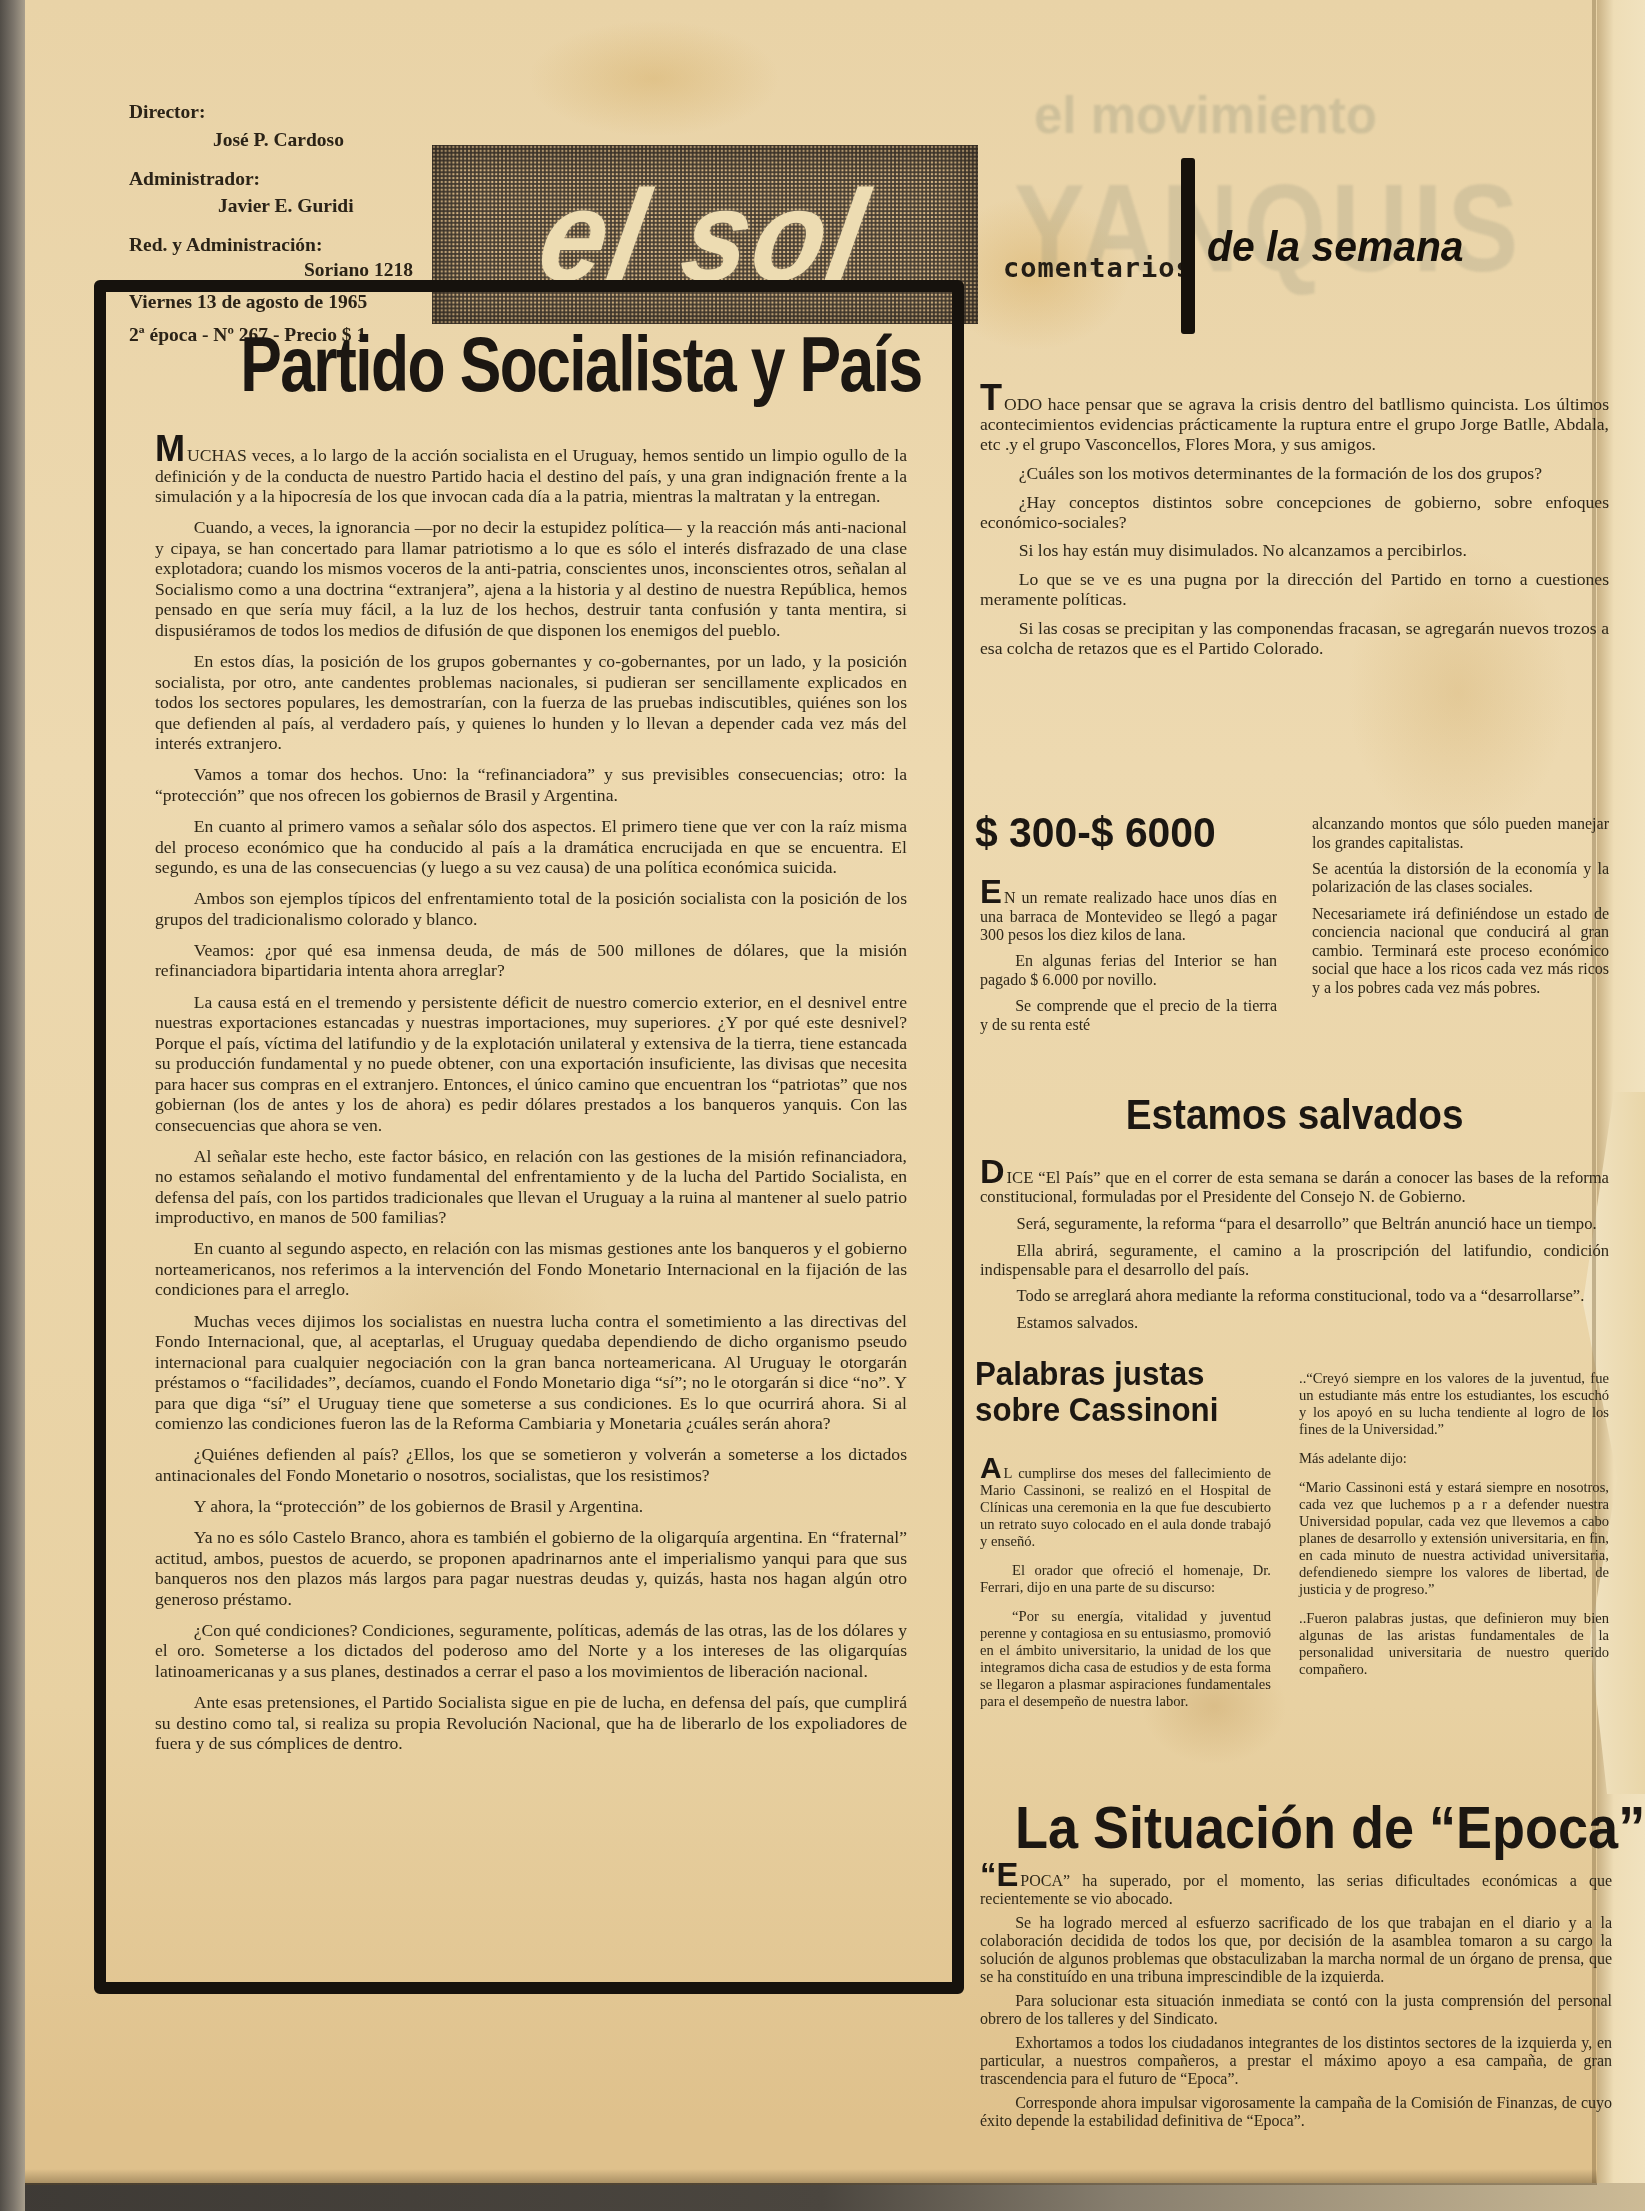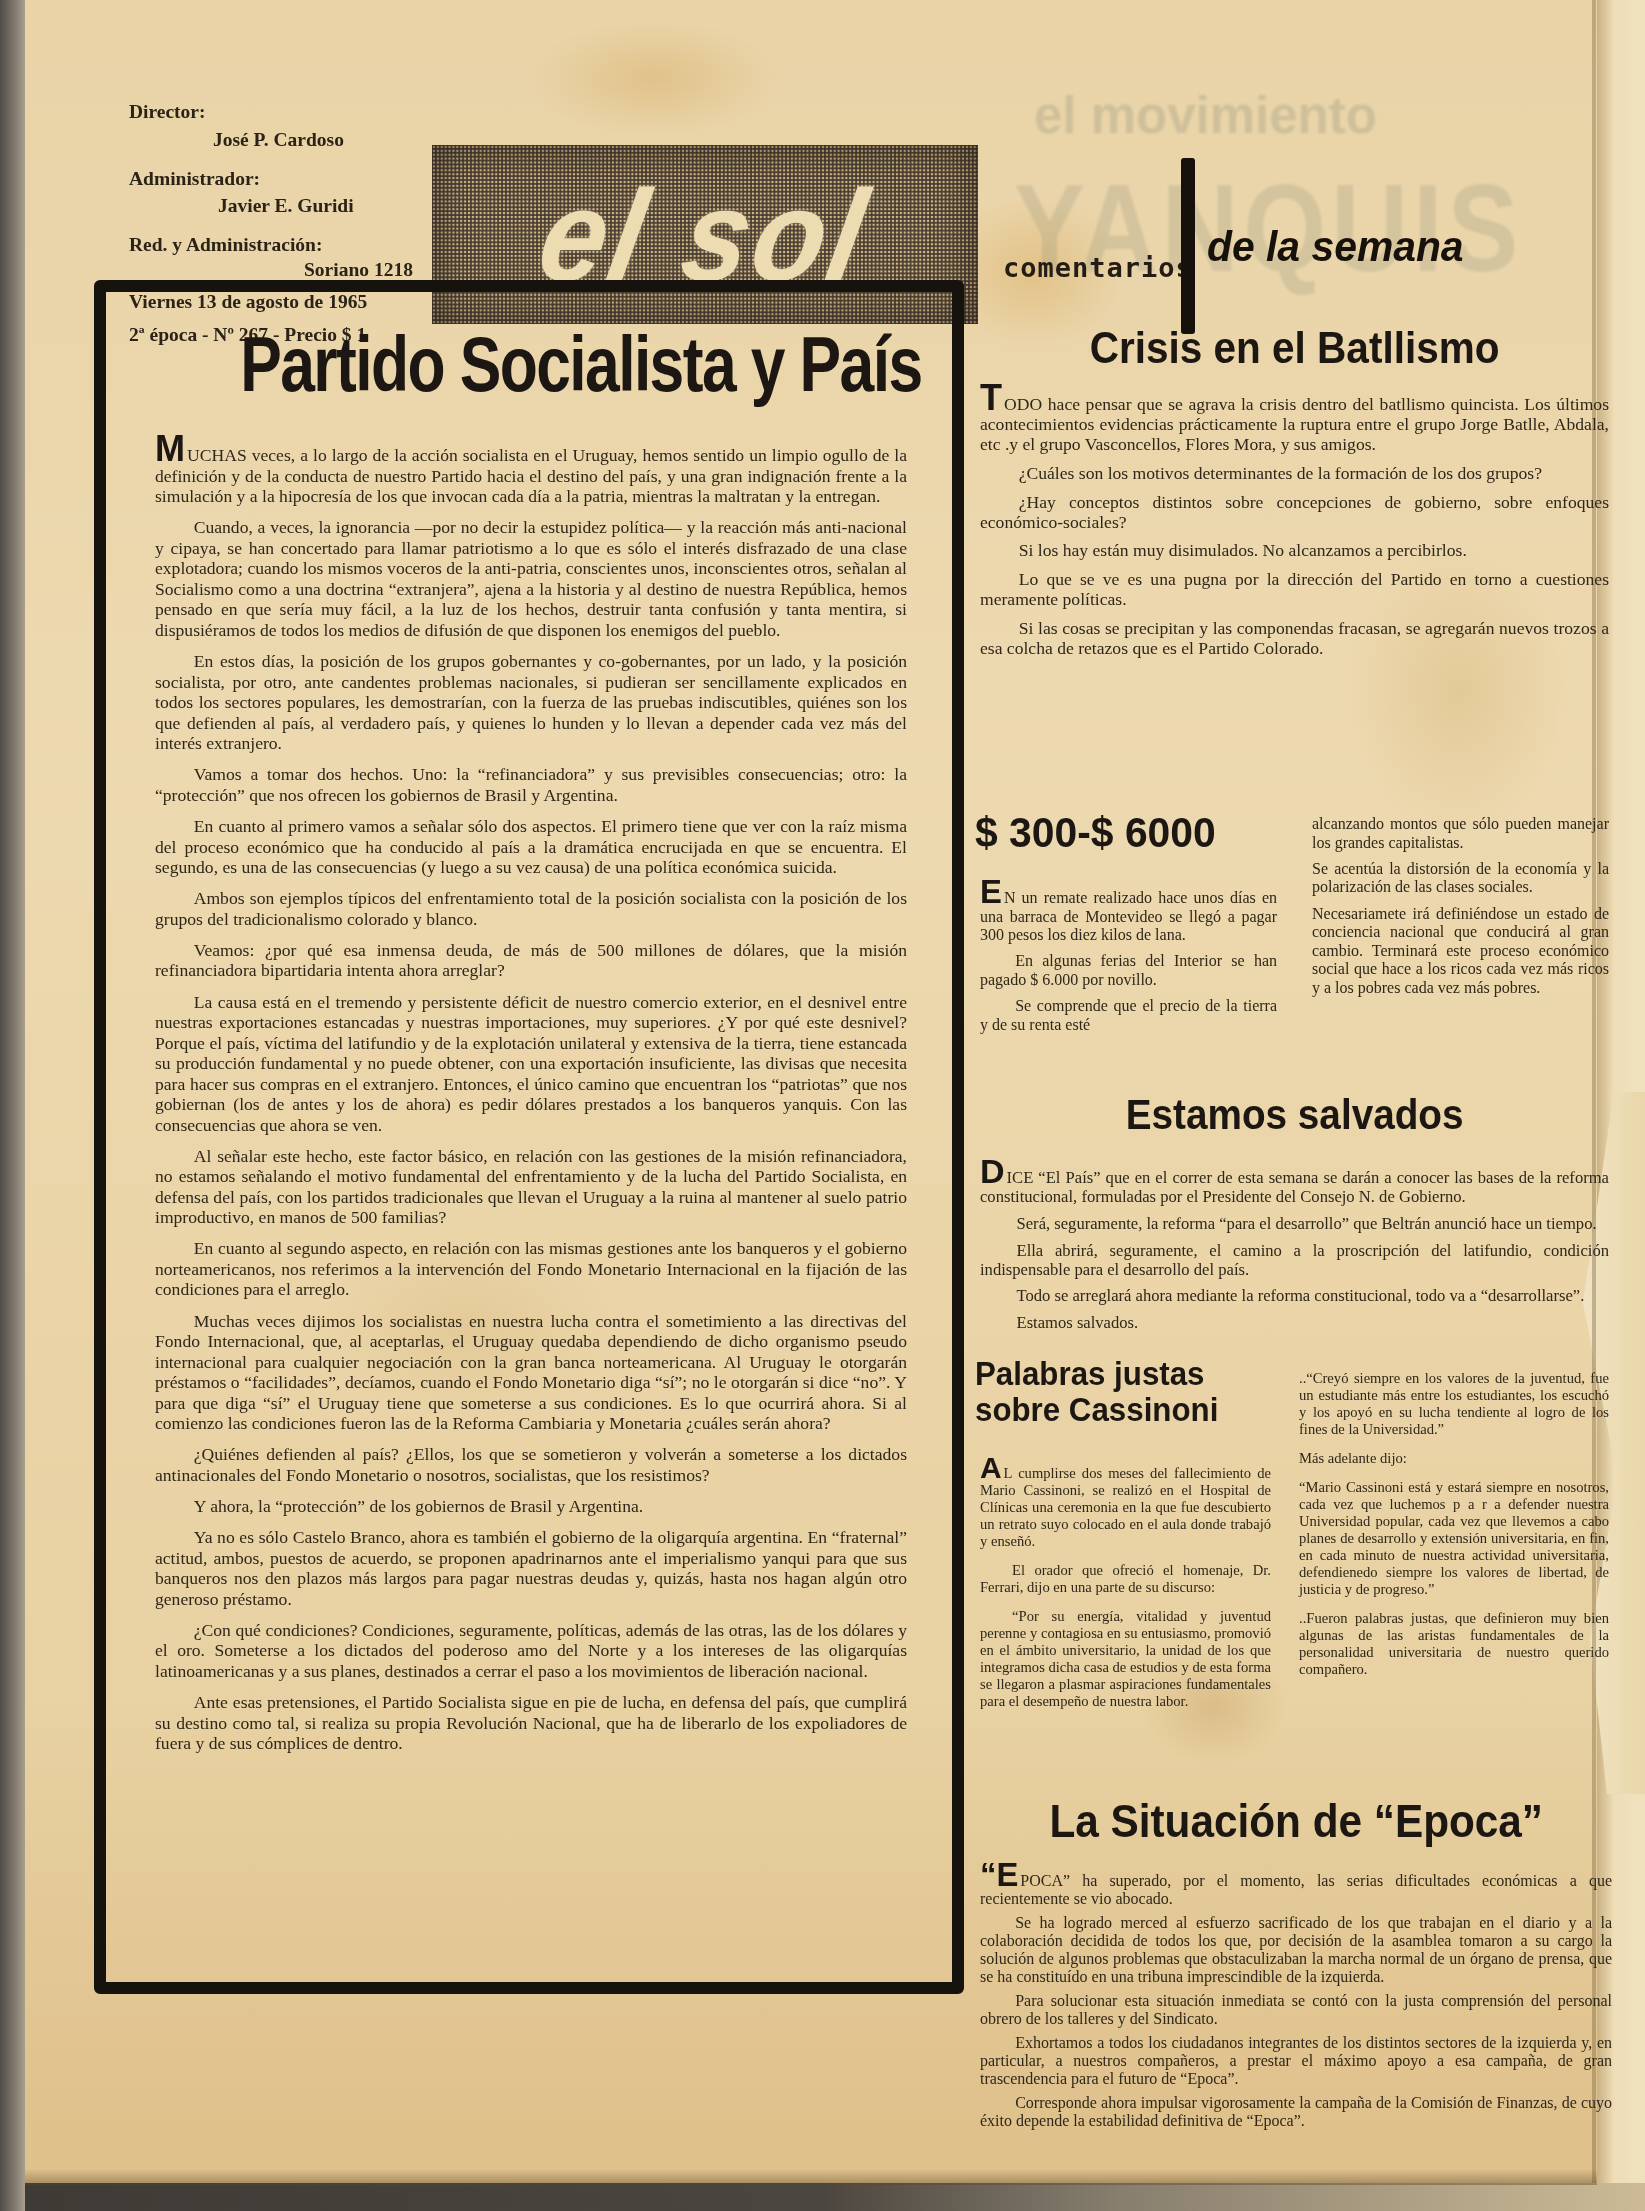--- a/index.html
+++ b/index.html
@@ -123,23 +123,20 @@
         <p>En cuanto al segundo aspecto, en relación con las mismas gestiones ante los banqueros y el gobierno norteamericanos, nos referimos a la intervención del Fondo Monetario Internacional en la fijación de las condiciones para el arreglo.</p>
         <p>Muchas veces dijimos los socialistas en nuestra lucha contra el sometimiento a las directivas del Fondo Internacional, que, al aceptarlas, el Uruguay quedaba dependiendo de dicho organismo pseudo internacional para cualquier negociación con la gran banca norteamericana. Al Uruguay le otorgarán préstamos o “facilidades”, decíamos, cuando el Fondo Monetario diga “sí”; no le otorgarán si dice “no”. Y para que diga “sí” el Uruguay tiene que someterse a sus condiciones. Es lo que ocurrirá ahora. Si al comienzo las condiciones fueron las de la Reforma Cambiaria y Monetaria ¿cuáles serán ahora?</p>
         <p>¿Quiénes defienden al país? ¿Ellos, los que se sometieron y volverán a someterse a los dictados antinacionales del Fondo Monetario o nosotros, socialistas, que los resistimos?</p>
         <p>Y ahora, la “protección” de los gobiernos de Brasil y Argentina.</p>
         <p>Ya no es sólo Castelo Branco, ahora es también el gobierno de la oligarquía argentina. En “fraternal” actitud, ambos, puestos de acuerdo, se proponen apadrinarnos ante el imperialismo yanqui para que sus banqueros nos den plazos más largos para pagar nuestras deudas y, quizás, hasta nos hagan algún otro generoso préstamo.</p>
         <p>¿Con qué condiciones? Condiciones, seguramente, políticas, además de las otras, las de los dólares y el oro. Someterse a los dictados del poderoso amo del Norte y a los intereses de las oligarquías latinoamericanas y a sus planes, destinados a cerrar el paso a los movimientos de liberación nacional.</p>
         <p>Ante esas pretensiones, el Partido Socialista sigue en pie de lucha, en defensa del país, que cumplirá su destino como tal, si realiza su propia Revolución Nacional, que ha de liberarlo de los expoliadores de fuera y de sus cómplices de dentro.</p>
       </div>
   </div>
 
-  <div class="rc-head" style="left:980px;top:322px;width:629px;font-size:45px;">
-    <span>Crisis en el Batllismo</span>
-  </div>
   <div class="col crisis-col dc" style="left:980px;top:384px;width:629px;">
       <p>TODO hace pensar que se agrava la crisis dentro del batllismo quincista. Los últimos acontecimientos evidencias prácticamente la ruptura entre el grupo Jorge Batlle, Abdala, etc .y el grupo Vasconcellos, Flores Mora, y sus amigos.</p>
       <p>¿Cuáles son los motivos determinantes de la formación de los dos grupos?</p>
       <p>¿Hay conceptos distintos sobre concepciones de gobierno, sobre enfoques económico-sociales?</p>
       <p>Si los hay están muy disimulados. No alcanzamos a percibirlos.</p>
       <p>Lo que se ve es una pugna por la dirección del Partido en torno a cuestiones meramente políticas.</p>
       <p>Si las cosas se precipitan y las componendas fracasan, se agregarán nuevos trozos a esa colcha de retazos que es el Partido Colorado.</p>
     </div>
 
   <div class="rc-head" style="left:975px;top:808px;width:322px;font-size:43px;text-align:left;">
@@ -176,21 +173,21 @@
       <p>El orador que ofreció el homenaje, Dr. Ferrari, dijo en una parte de su discurso:</p>
       <p>“Por su energía, vitalidad y juventud perenne y contagiosa en su entusiasmo, promovió en el ámbito universitario, la unidad de los que integramos dicha casa de estudios y de esta forma se llegaron a plasmar aspiraciones fundamentales para el desempeño de nuestra labor.</p>
     </div>
   <div class="col cass-col" style="left:1299px;top:1358px;width:310px;">
       <p>..“Creyó siempre en los valores de la juventud, fue un estudiante más entre los estudiantes, los escuchó y los apoyó en su lucha tendiente al logro de los fines de la Universidad.”</p>
       <p>Más adelante dijo:</p>
       <p>“Mario Cassinoni está y estará siempre en nosotros, cada vez que luchemos p a r a defender nuestra Universidad popular, cada vez que llevemos a cabo planes de desarrollo y extensión universitaria, en fin, en cada minuto de nuestra actividad universitaria, defendienedo siempre los valores de libertad, de justicia y de progreso.”</p>
       <p>..Fueron palabras justas, que definieron muy bien algunas de las aristas fundamentales de la personalidad universitaria de nuestro querido compañero.</p>
     </div>
 
-  <div class="rc-head" style="left:980px;top:1793px;width:632px;font-size:47px;">
+  <div class="rc-head" style="left:980px;top:1793px;width:632px;font-size:60px;">
     <span>La Situación de “Epoca”</span>
   </div>
   <div class="col epoca-col dc" style="left:980px;top:1863px;width:632px;">
       <p>“EPOCA” ha superado, por el momento, las serias dificultades económicas a que recientemente se vio abocado.</p>
       <p>Se ha logrado merced al esfuerzo sacrificado de los que trabajan en el diario y a la colaboración decidida de todos los que, por decisión de la asamblea tomaron a su cargo la solución de algunos problemas que obstaculizaban la marcha normal de un órgano de prensa, que se ha constituído en una tribuna imprescindible de la izquierda.</p>
       <p>Para solucionar esta situación inmediata se contó con la justa comprensión del personal obrero de los talleres y del Sindicato.</p>
       <p>Exhortamos a todos los ciudadanos integrantes de los distintos sectores de la izquierda y, en particular, a nuestros compañeros, a prestar el máximo apoyo a esa campaña, de gran trascendencia para el futuro de “Epoca”.</p>
       <p>Corresponde ahora impulsar vigorosamente la campaña de la Comisión de Finanzas, de cuyo éxito depende la estabilidad definitiva de “Epoca”.</p>
     </div>
 

